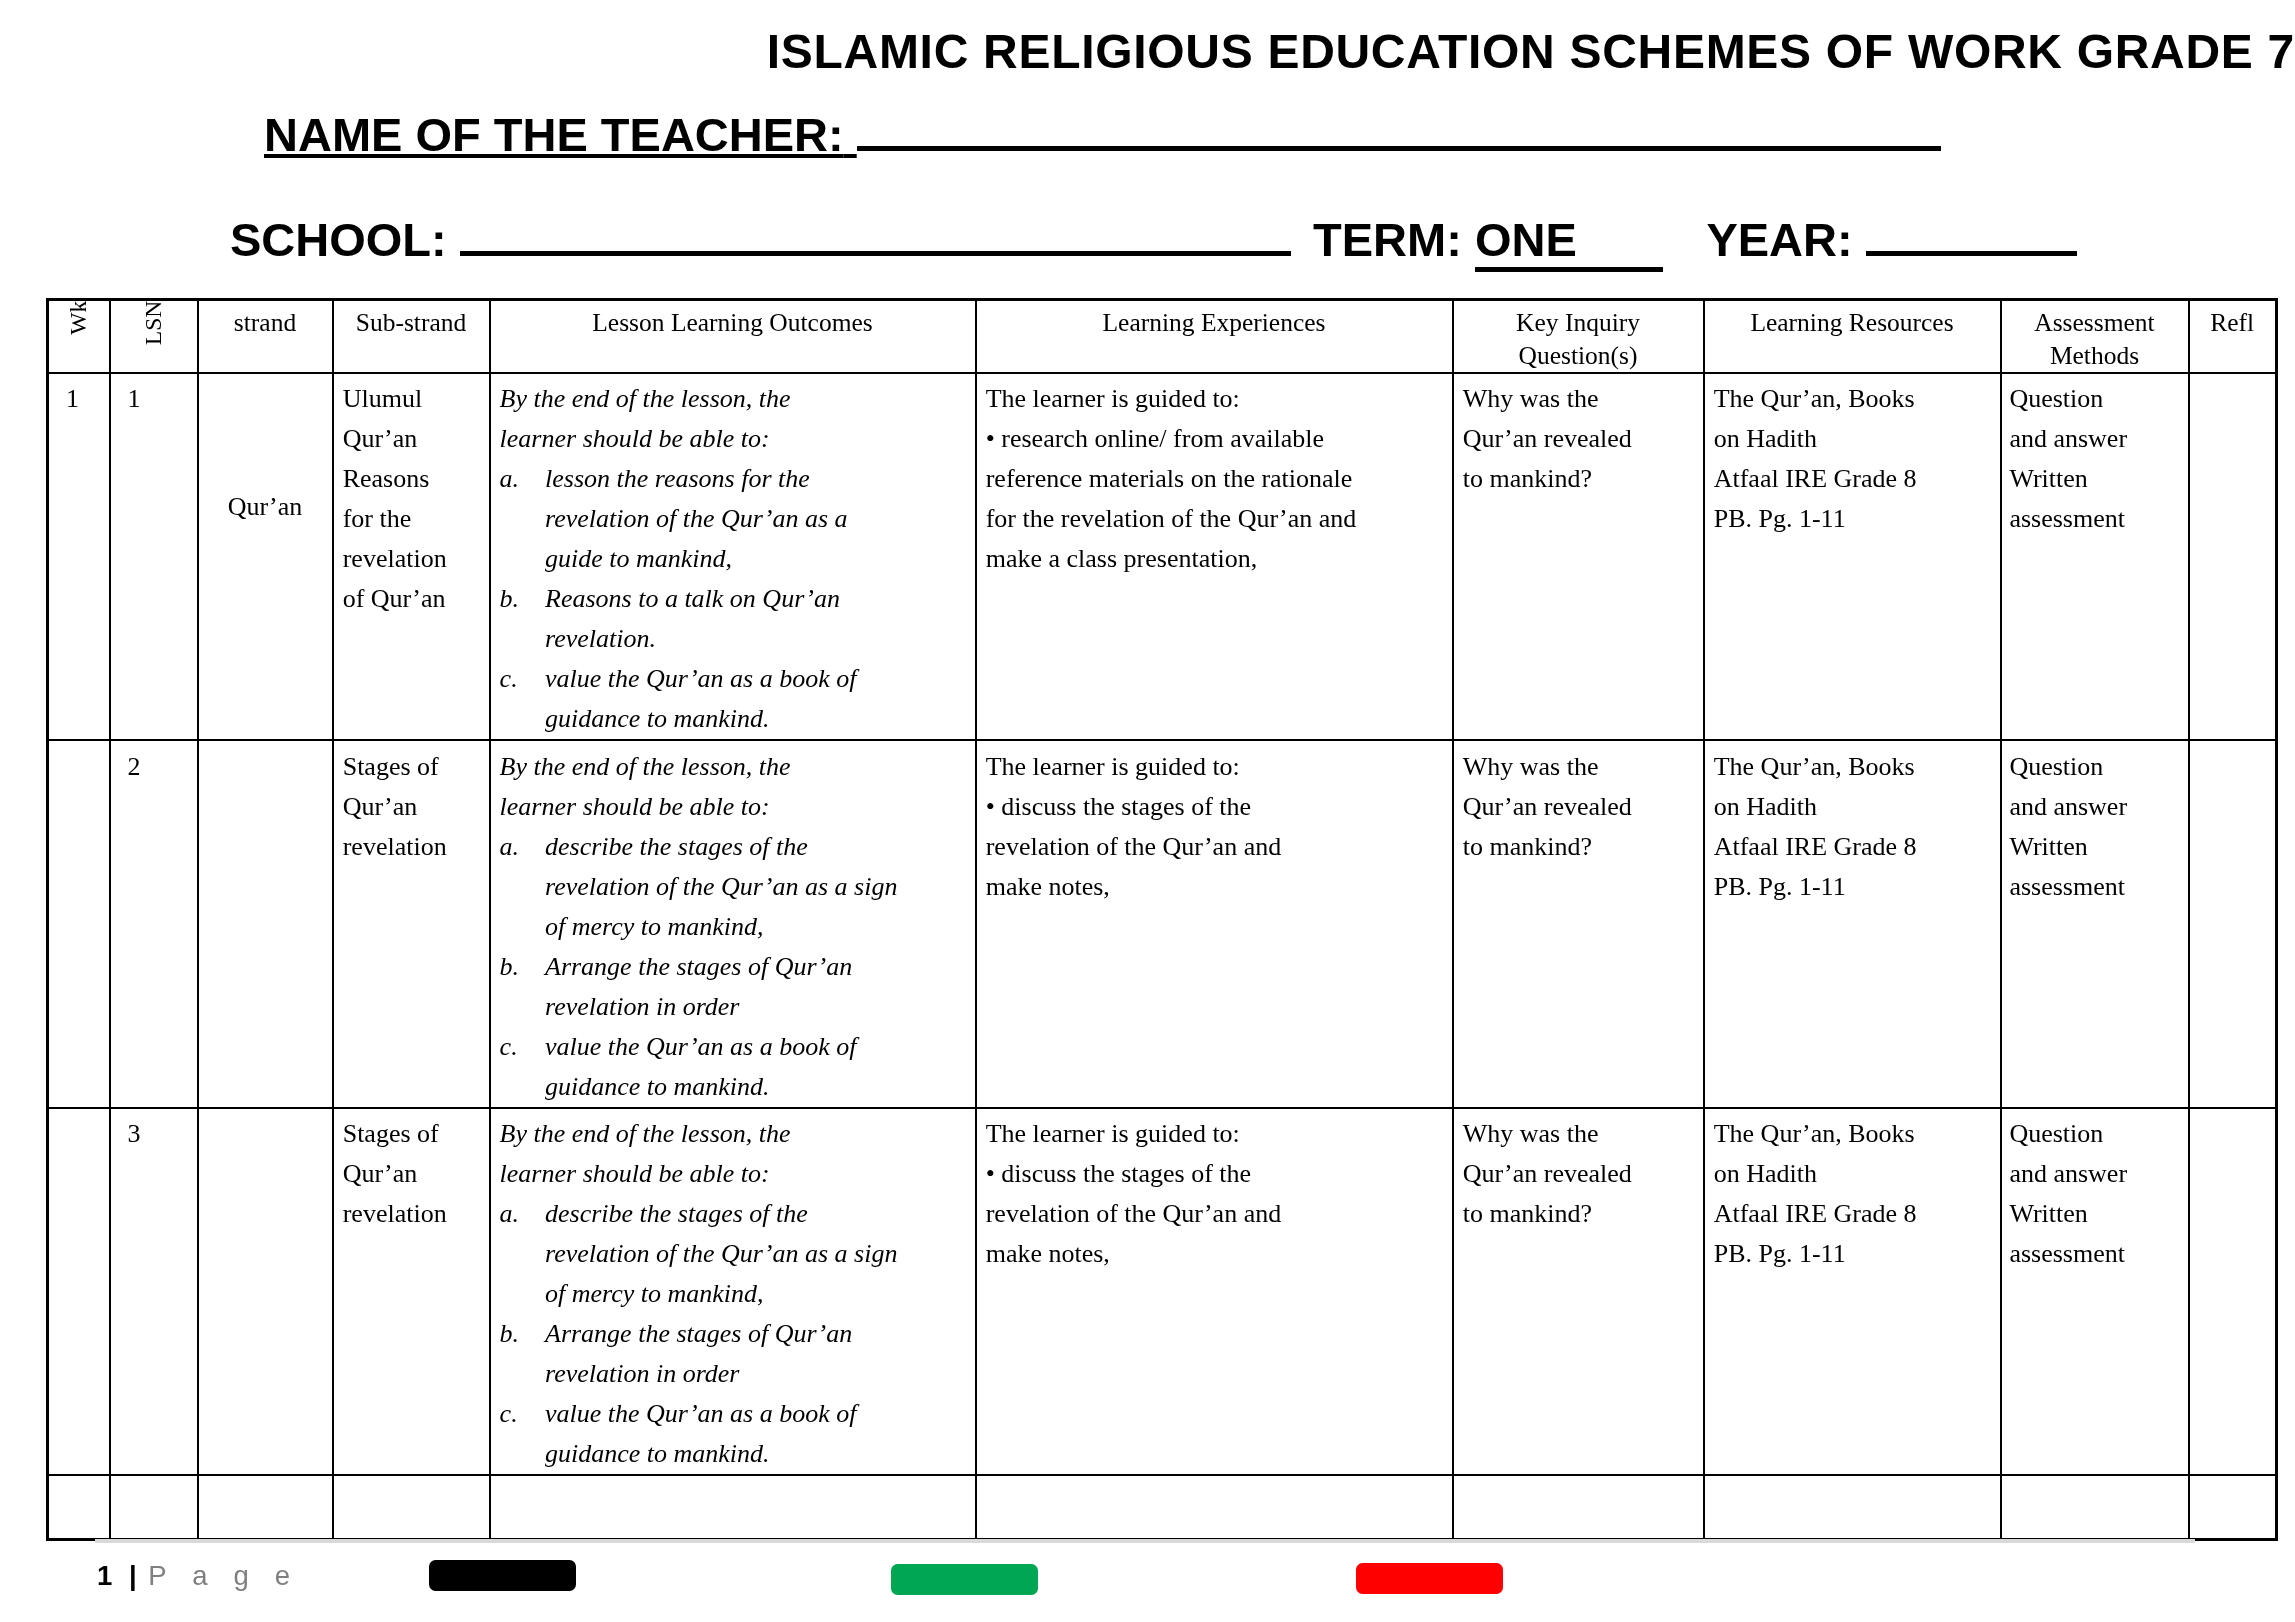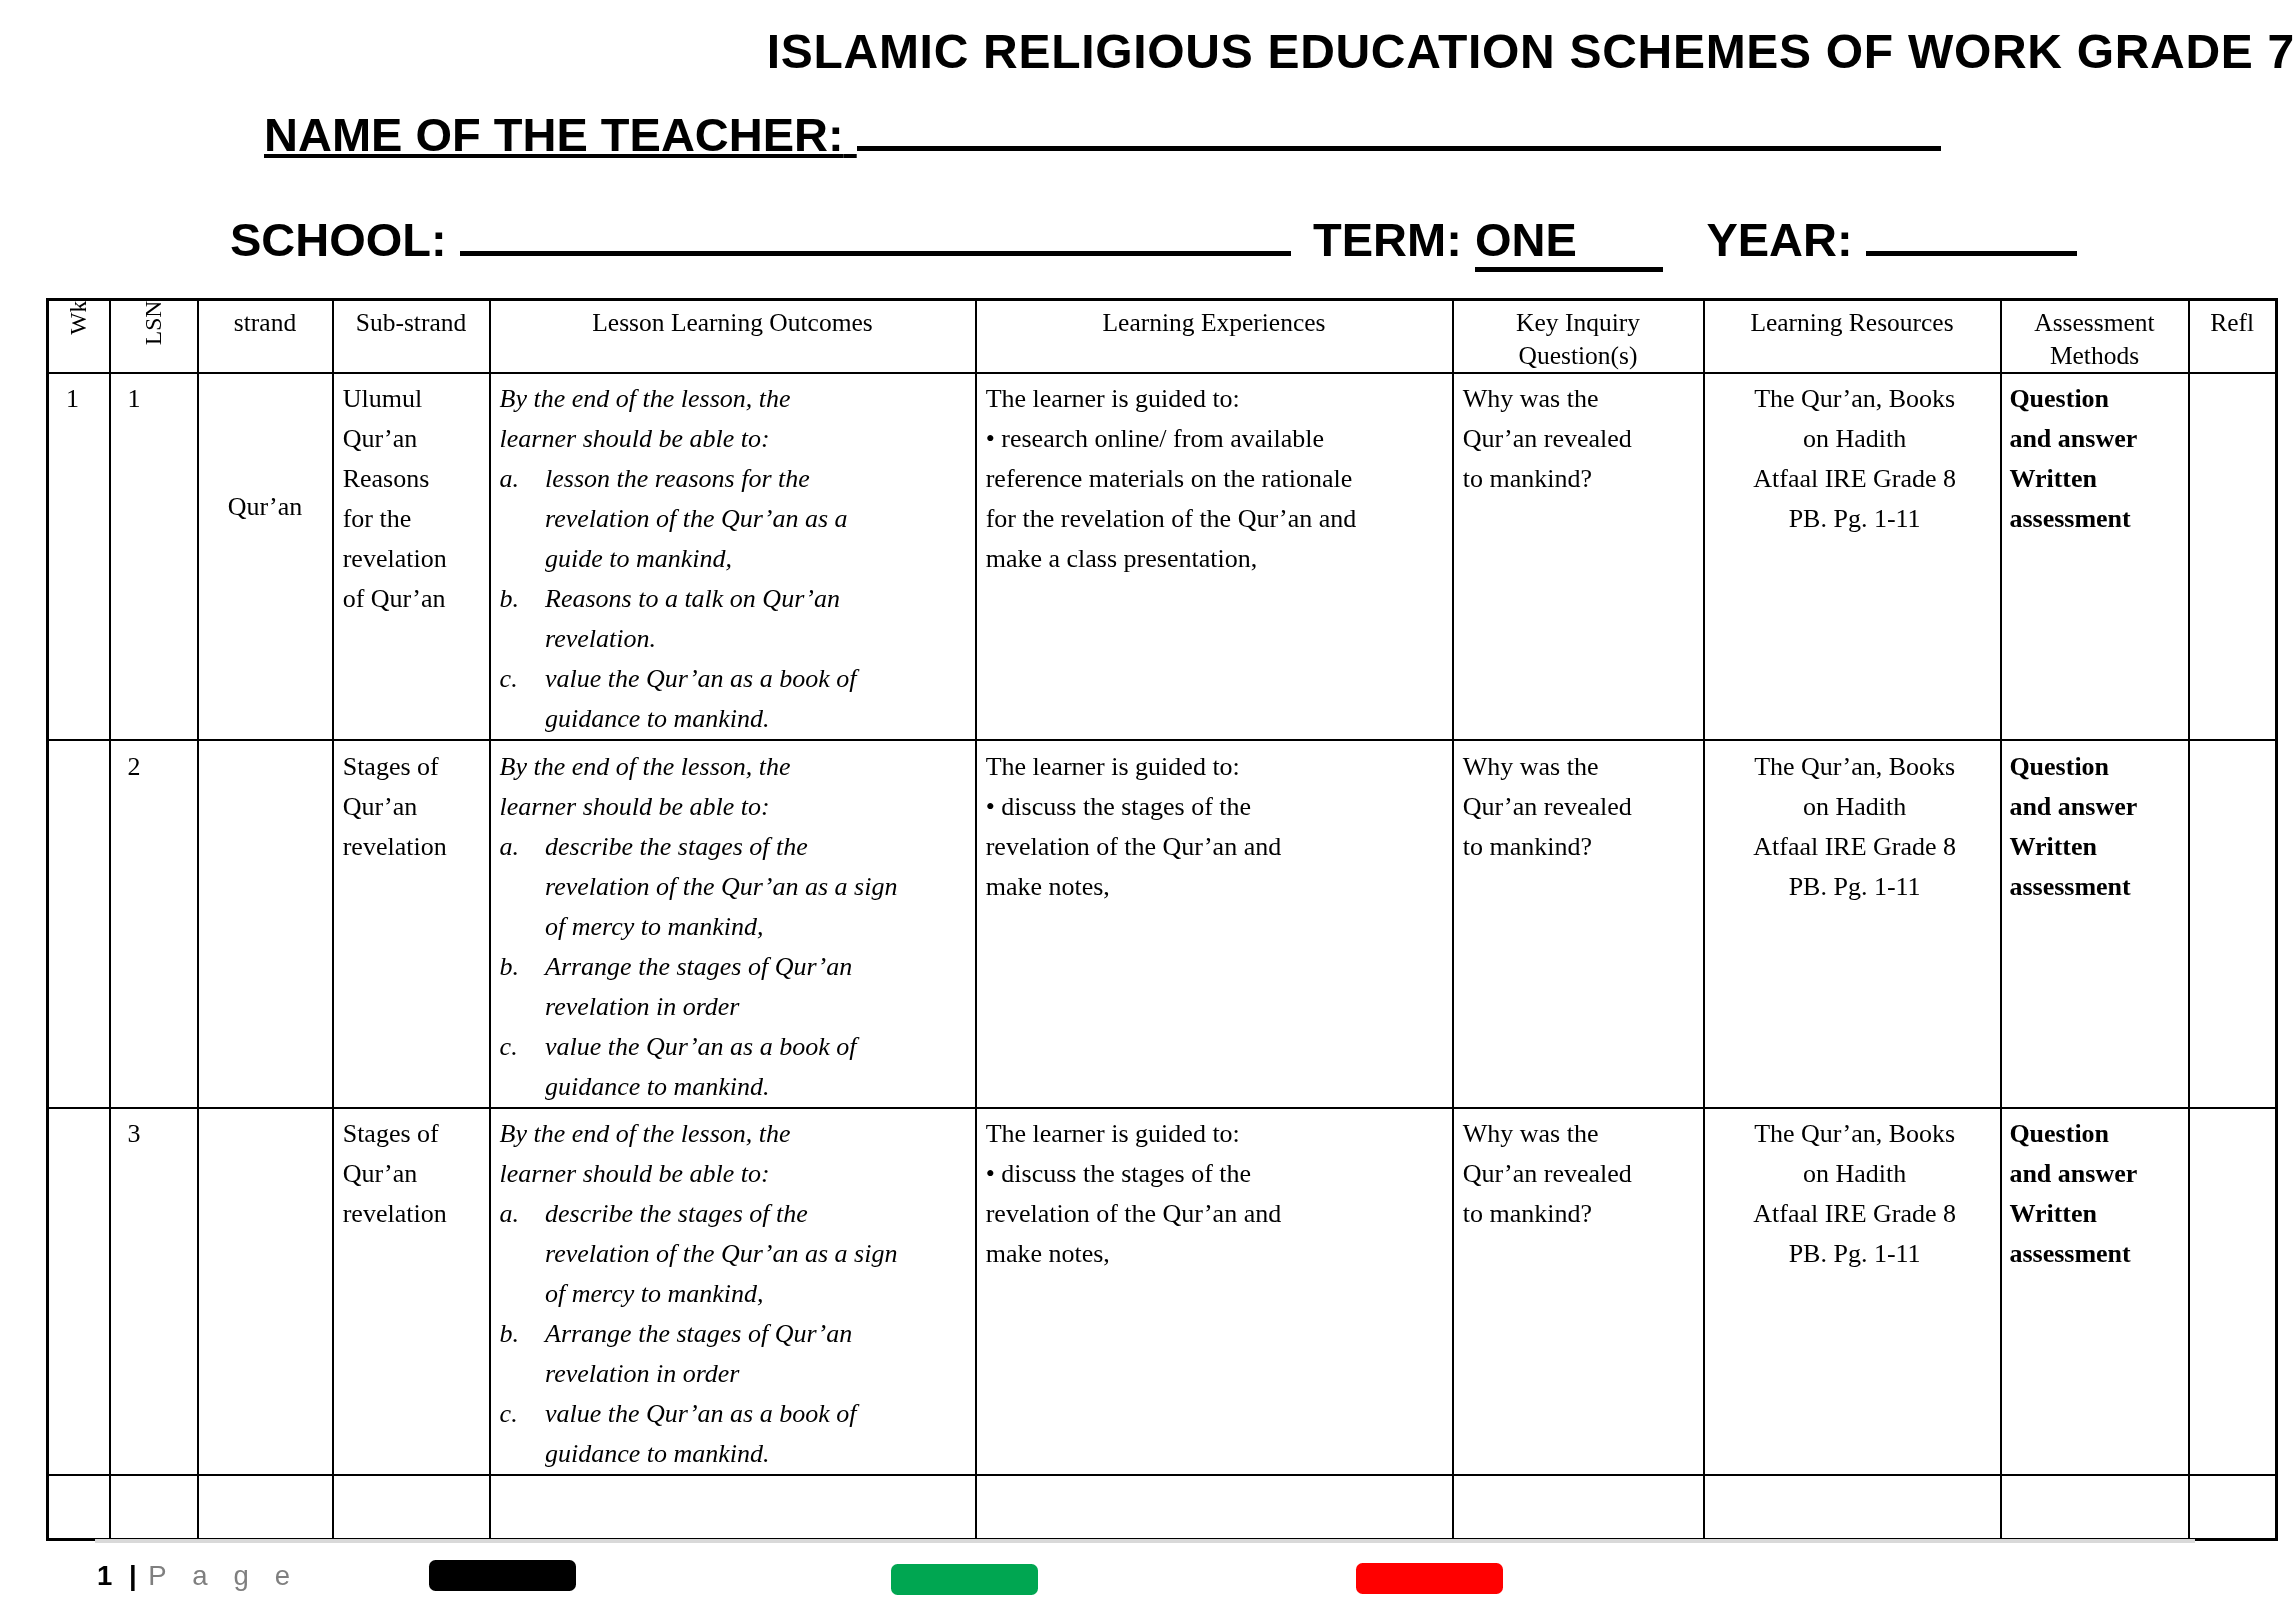--- a/index.html
+++ b/index.html
@@ -62,22 +62,22 @@
   td.c-wk, td.c-lsn { padding:5.2px 0 0 17px; }
   td.c-strand { text-align:center; padding-top:113px; }
   td.c-substrand { padding:5.2px 3.9px 0 9.2px; white-space:pre-line;border-radius:12px; }
   td.c-outcomes { padding:5.2px 5.2px 0 6.5px;font-style:italic; }
   .outcome-intro { white-space:pre-line; padding-left:2.6px; }
   .outcome-item { display:flex; }
   .outcome-item .marker { flex:none; width:48px; padding-left:2.6px; }
   .outcome-item .itxt { white-space:pre-line; }
   td.c-exp { padding:5.2px 5.2px 0 9.2px; white-space:pre-line; }
   td.c-inq { padding:5.2px 3.9px 0 9.2px; white-space:pre-line; }
-  td.c-res { padding:5.2px 3.9px 0 9.2px; white-space:pre-line;text-align:center; }
-  td.c-ass { padding:5.2px 2.6px 0 7.9px; white-space:pre-line;font-weight:bold; }
+  td.c-res { padding:5.2px 3.9px 0 9.2px; white-space:pre-line; }
+  td.c-ass { padding:5.2px 2.6px 0 7.9px; white-space:pre-line; }
 
   tr.hrow   { height:69px; }
   tr.r1     { height:365px; }
   tr.r2     { height:364px; }
   tr.r3     { height:364px; }
   tr.rempty { height:65px; }
 
   
   .footer-rule {
     position:absolute; left:95px; top:1539px;

